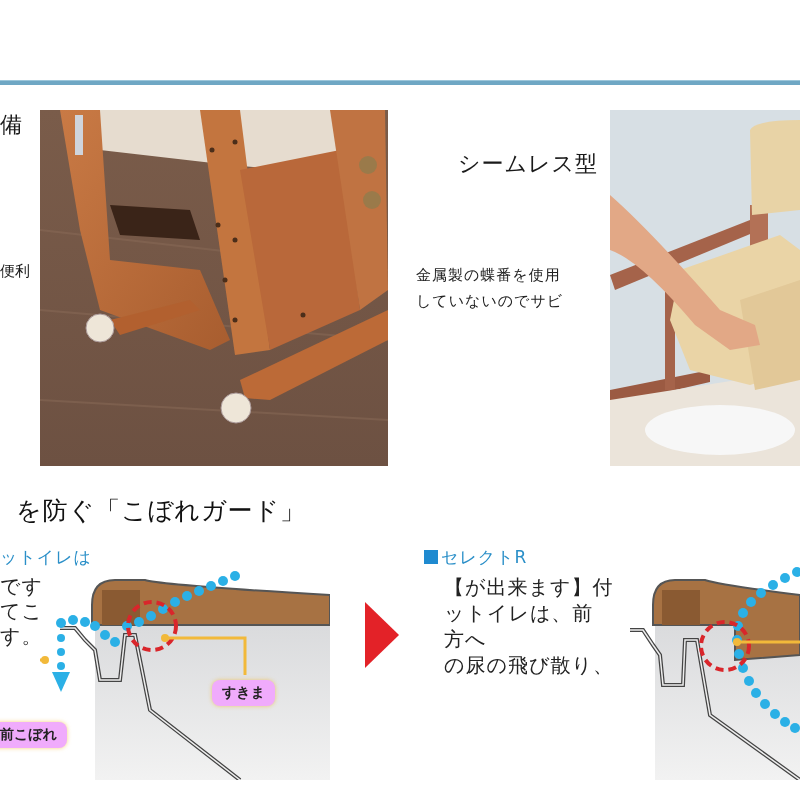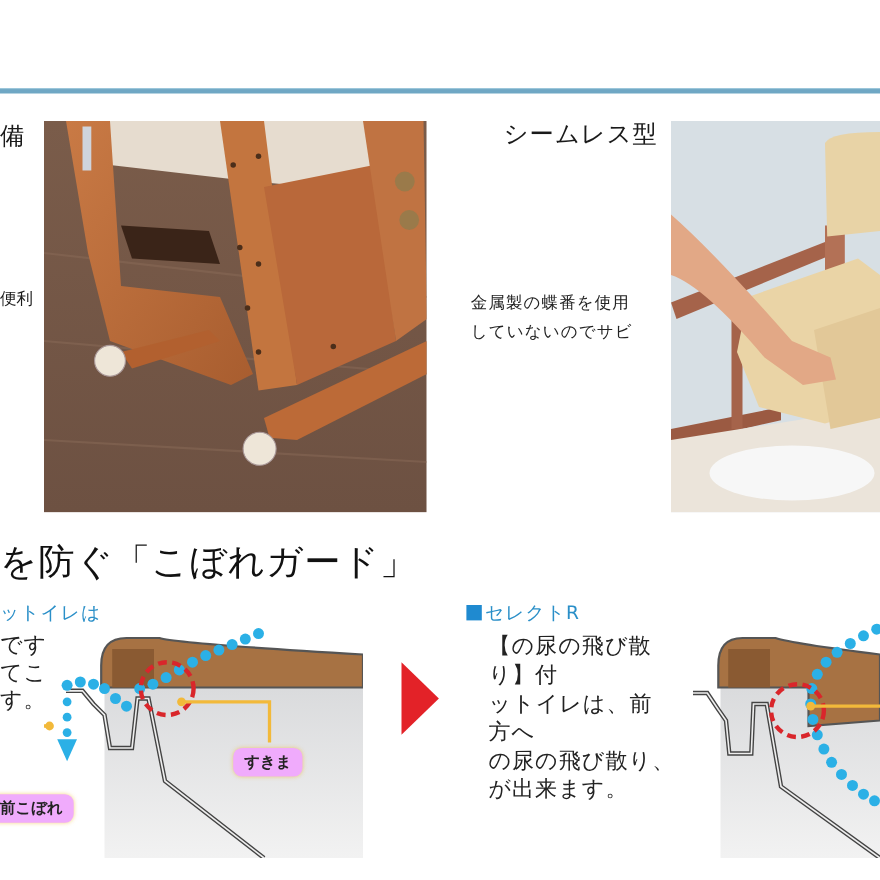--- a/index.html
+++ b/index.html
@@ -2,23 +2,23 @@
 <html><head>
 <meta charset="utf-8">
 <style>
   html,body{margin:0;padding:0;}
   body{width:800px;height:800px;position:relative;overflow:hidden;background:#ffffff;font-family:"DejaVu Sans","Liberation Sans",sans-serif;color:#1a1a1a;}
   .rule{position:absolute;left:0;top:80px;width:800px;height:5px;background:#6fa7c4;border-top:1px solid #9cc6da;box-sizing:border-box;}
   .abs{position:absolute;}
   .heading-frag{font-size:22px;line-height:26px;color:#1a1a1a;}
   .photo{position:absolute;overflow:hidden;}
   .photo svg{display:block;}
-  .title-r{font-size:22px;line-height:30px;text-align:right;color:#1a1a1a;letter-spacing:1px;}
+  .title-r{font-size:22px;line-height:30px;text-align:right;color:#1a1a1a;letter-spacing:1px;margin-top:41px;}
   .desc{font-size:15px;line-height:26px;color:#222;letter-spacing:1px;}
-  .section-title{font-size:33px;line-height:30px;color:#111;letter-spacing:1px;}
+  .section-title{font-size:25px;line-height:30px;color:#111;letter-spacing:1px;margin-left:16px;}
   .sub-blue{font-size:17px;color:#2a8fc8;letter-spacing:1px;}
   .body-text{font-size:20px;line-height:26px;color:#222;letter-spacing:1px;}
   .badge{position:absolute;background:#f0abfc;border-radius:8px;font-size:14px;font-weight:bold;color:#222;padding:4px 10px;box-shadow:0 0 4px rgba(240,180,40,.6);}
   .sq{display:inline-block;width:14px;height:14px;background:#1f8ad0;margin-right:3px;vertical-align:-1px;}
 </style>
 </head>
 <body>
 
 <div class="rule"></div>
 
@@ -70,21 +70,21 @@
         <circle cx="185" cy="170" r="2.5"></circle>
         <circle cx="195" cy="210" r="2.5"></circle>
         <circle cx="263" cy="205" r="2.5"></circle>
       </g>
   </svg>
 </div>
 
 <div class="abs title-r" style="left:400px;top:108px;width:198px;">
   <div>シームレス型</div>
 </div>
-<div class="abs desc" style="left:416px;top:262px;width:200px;margin-left:12px;">
+<div class="abs desc" style="left:416px;top:262px;width:200px;">
   <div>金属製の蝶番を使用</div>
   <div>していないのでサビ</div>
 </div>
 
 <div class="photo" style="left:610px;top:110px;width:190px;height:356px;">
   <svg width="190" height="356" viewBox="0 0 190 356">
     <rect width="190" height="356" fill="#d7dfe4"></rect>
 
     <path d="M0 165 L140 110 L145 122 L5 180 Z" fill="#a5634a"></path>
     <path d="M0 280 L100 260 L100 272 L0 295 Z" fill="#9b5a42"></path>
@@ -163,24 +163,23 @@
 <div class="badge" style="left:-10px;top:722px;">前こぼれ</div>
 
 <div class="abs" style="left:362px;top:600px;">
   <svg width="40" height="70" viewBox="0 0 40 70">
       <path d="M3 2 L37 35 L3 68 Z" fill="#e32228"></path>
     </svg>
 </div>
 
 <div class="abs sub-blue" style="left:424px;top:546px;"><span class="sq"></span><span>セレクトR</span></div>
 <div class="abs body-text" style="left:444px;top:574px;width:170px;">
-  <div>【の尿の飛び散り】付</div>
+  <div>【が出来ます】付</div>
   <div>ットイレは、前方へ</div>
   <div>の尿の飛び散り、</div>
-  <div>が出来ます。</div>
 </div>
 
 <div class="abs" style="left:625px;top:560px;width:175px;height:220px;">
   <svg width="175" height="220" viewBox="0 0 175 220">
     <defs>
       <linearGradient id="bowlR" x1="0" y1="0" x2="0" y2="1">
         <stop offset="0" stop-color="#d9dadc"></stop>
           <stop offset="1" stop-color="#f2f2f2"></stop>
       </linearGradient>
     </defs>

